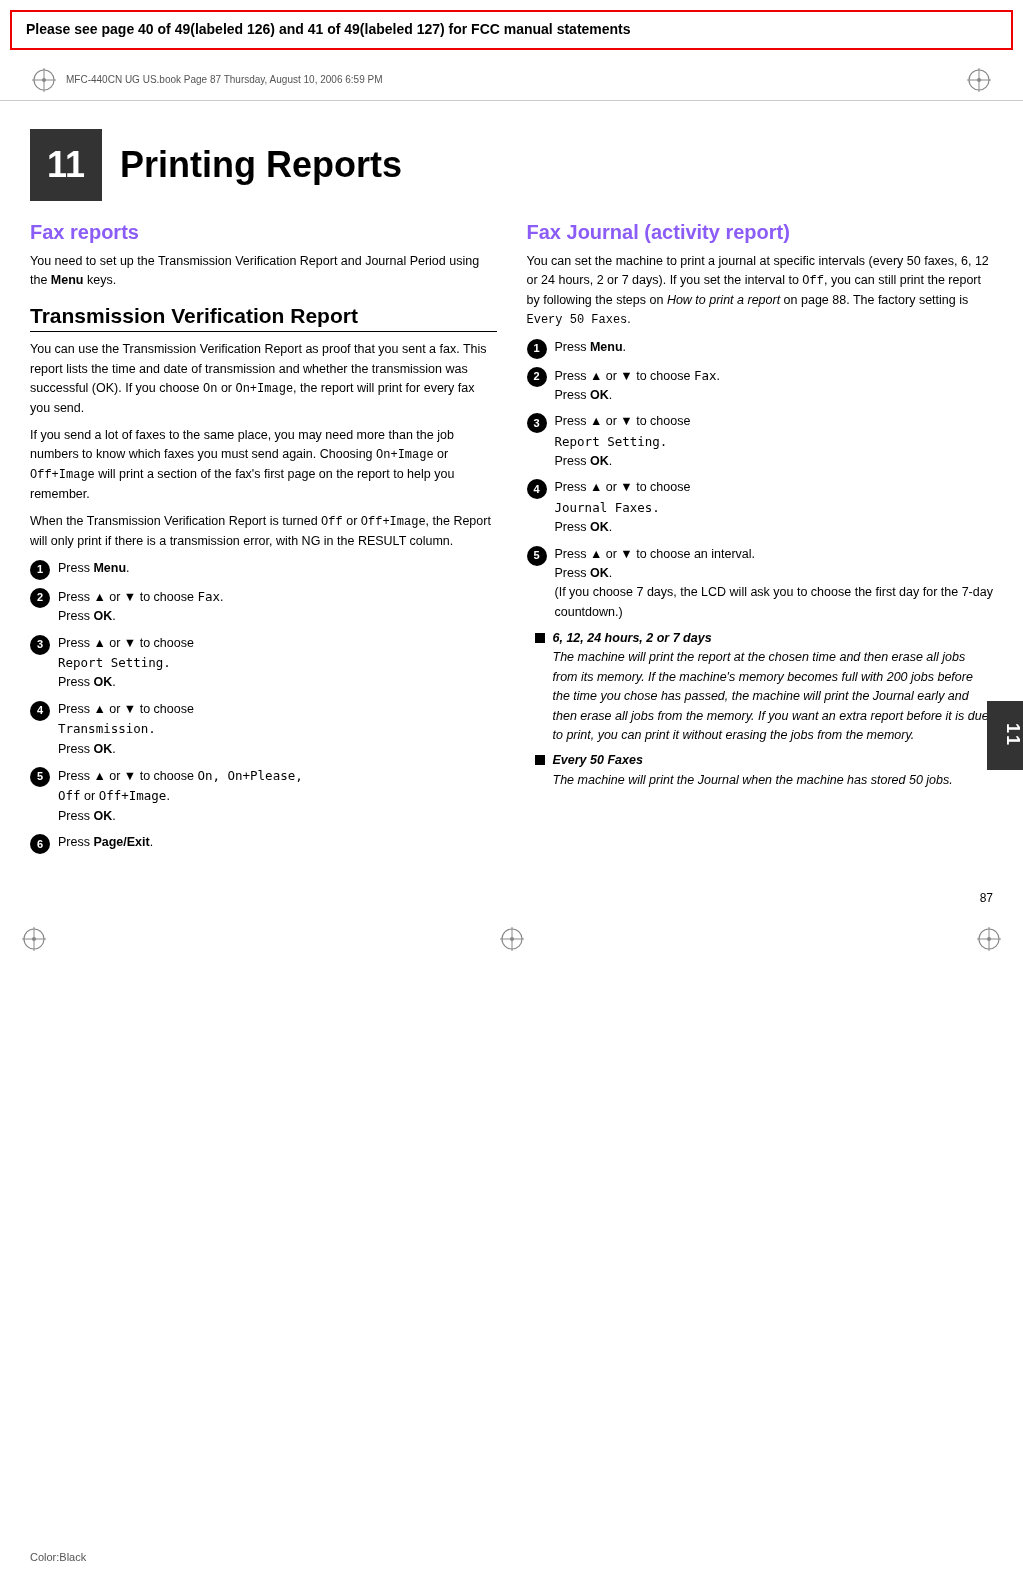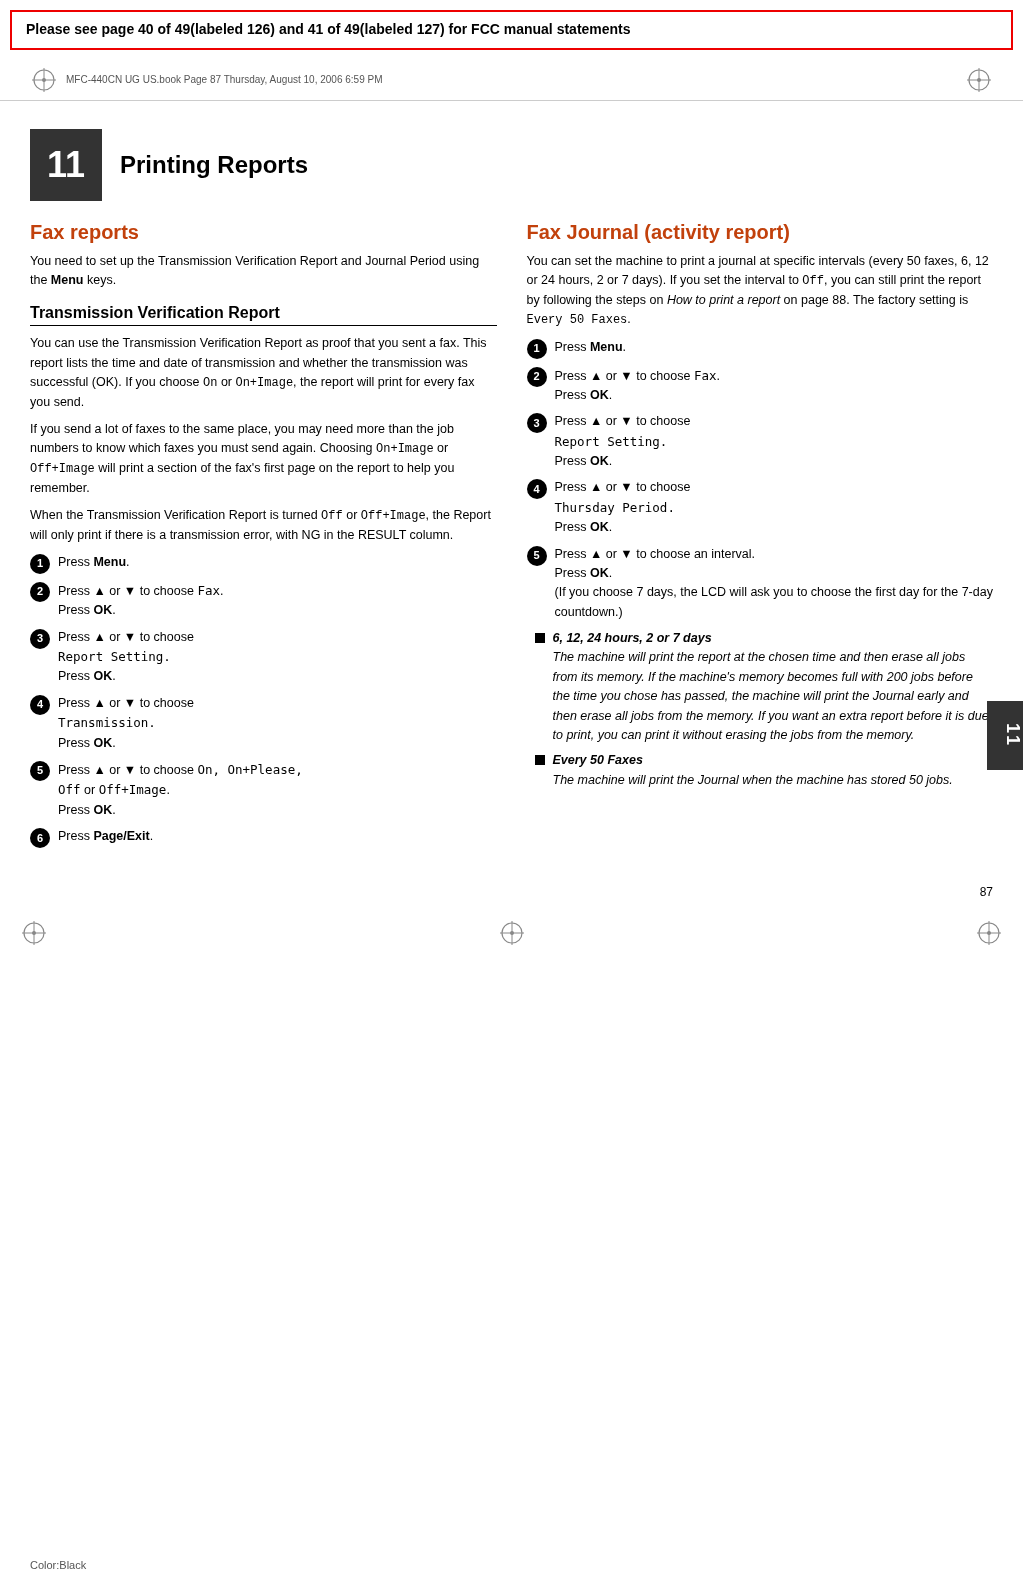--- a/index.html
+++ b/index.html
@@ -58,21 +58,21 @@
       font-weight: bold;
       width: 72px;
       height: 72px;
       display: flex;
       align-items: center;
       justify-content: center;
       flex-shrink: 0;
       margin-right: 18px;
     }
     .chapter-title {
-      font-size: 24px;
+      font-size: 36px;
       font-weight: bold;
       color: #000;
     }
 
     
     .main-content {
       display: flex;
       padding: 0 30px;
       gap: 30px;
       margin-top: 10px;
@@ -85,26 +85,26 @@
 
     .right-col {
       flex: 1;
       min-width: 0;
     }
 
     
     .section-heading {
       font-size: 20px;
       font-weight: bold;
-      color: #c2410c;
+      color: #8b5cf6;
       margin-bottom: 8px;
     }
 
     .subsection-heading {
-      font-size: 16px;
+      font-size: 21px;
       font-weight: bold;
       color: #000;
       border-bottom: 1.5px solid #000;
       padding-bottom: 3px;
       margin-bottom: 8px;
       margin-top: 14px;
     }
 
     .body-text {
       font-size: 12.5px;
@@ -179,21 +179,21 @@
       justify-content: flex-end;
       padding: 10px 30px;
       font-size: 12px;
       color: #000;
       margin-top: 20px;
     }
 
     
     .color-label {
       position: absolute;
-      bottom: 8px;
+      bottom: 16px;
       left: 30px;
       font-size: 11px;
       color: #555;
     }
 
     
     .bottom-crosshairs {
       display: flex;
       justify-content: space-between;
       padding: 0 20px;
@@ -310,21 +310,21 @@
         <li>
           <span class="step-num">2</span>
           <span class="step-content">Press ▲ or ▼ to choose <code>Fax</code>.<br>Press <b>OK</b>.</span>
         </li>
         <li>
           <span class="step-num">3</span>
           <span class="step-content">Press ▲ or ▼ to choose<br><code>Report Setting.</code><br>Press <b>OK</b>.</span>
         </li>
         <li>
           <span class="step-num">4</span>
-          <span class="step-content">Press ▲ or ▼ to choose<br><code>Thursday Period.</code><br>Press <b>OK</b>.</span>
+          <span class="step-content">Press ▲ or ▼ to choose<br><code>Journal Faxes.</code><br>Press <b>OK</b>.</span>
         </li>
         <li>
           <span class="step-num">5</span>
           <span class="step-content">
             Press ▲ or ▼ to choose an interval.<br>Press <b>OK</b>.<br>
             (If you choose 7 days, the LCD will ask you to choose the first day for the 7-day countdown.)
           </span>
         </li>
       </ol>
 

